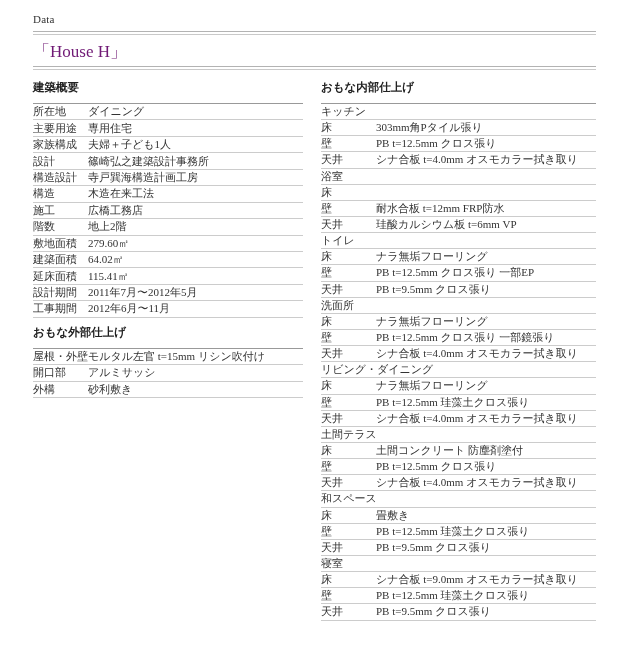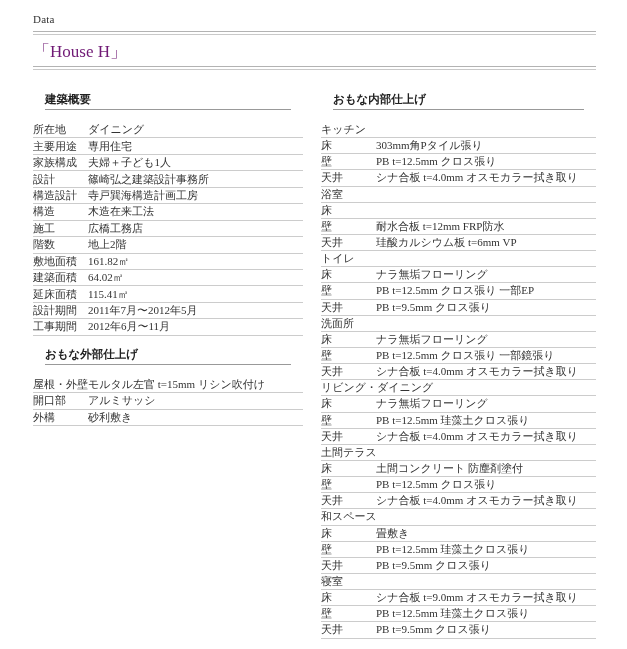--- a/index.html
+++ b/index.html
@@ -38,26 +38,26 @@
     color: #701a75;
   }
   .columns {
     margin-top: 11px;
     display: flex;
     gap: 18px;
   }
   .col-left  { width: 270px; flex: 0 0 270px; }
   .col-right { width: 275px; flex: 0 0 275px; }
   .section-heading {
-    margin: 12px;
+    margin: 0;
     font-size: 11.5px;
     line-height: 13px;
     font-weight: bold;
     color: #222222;
-    padding-bottom: 3px;
+    padding-bottom: 9px;
     border-bottom: 1px solid #999999;
   }
   .section + .section { margin-top: 8px; }
   .row {
     box-sizing: border-box;
     display: flex;
     align-items: center;
     border-bottom: 1px solid #cccccc;
     font-size: 11px;
     white-space: nowrap;
@@ -112,21 +112,21 @@
             <div class="row">
               <span class="label">施工</span>
               <span class="value">広橋工務店</span>
             </div>
             <div class="row">
               <span class="label">階数</span>
               <span class="value">地上2階</span>
             </div>
             <div class="row">
               <span class="label">敷地面積</span>
-              <span class="value">161.82㎡</span>
+              <span class="value">279.60㎡</span>
             </div>
             <div class="row">
               <span class="label">建築面積</span>
               <span class="value">64.02㎡</span>
             </div>
             <div class="row">
               <span class="label">延床面積</span>
               <span class="value">115.41㎡</span>
             </div>
             <div class="row">

